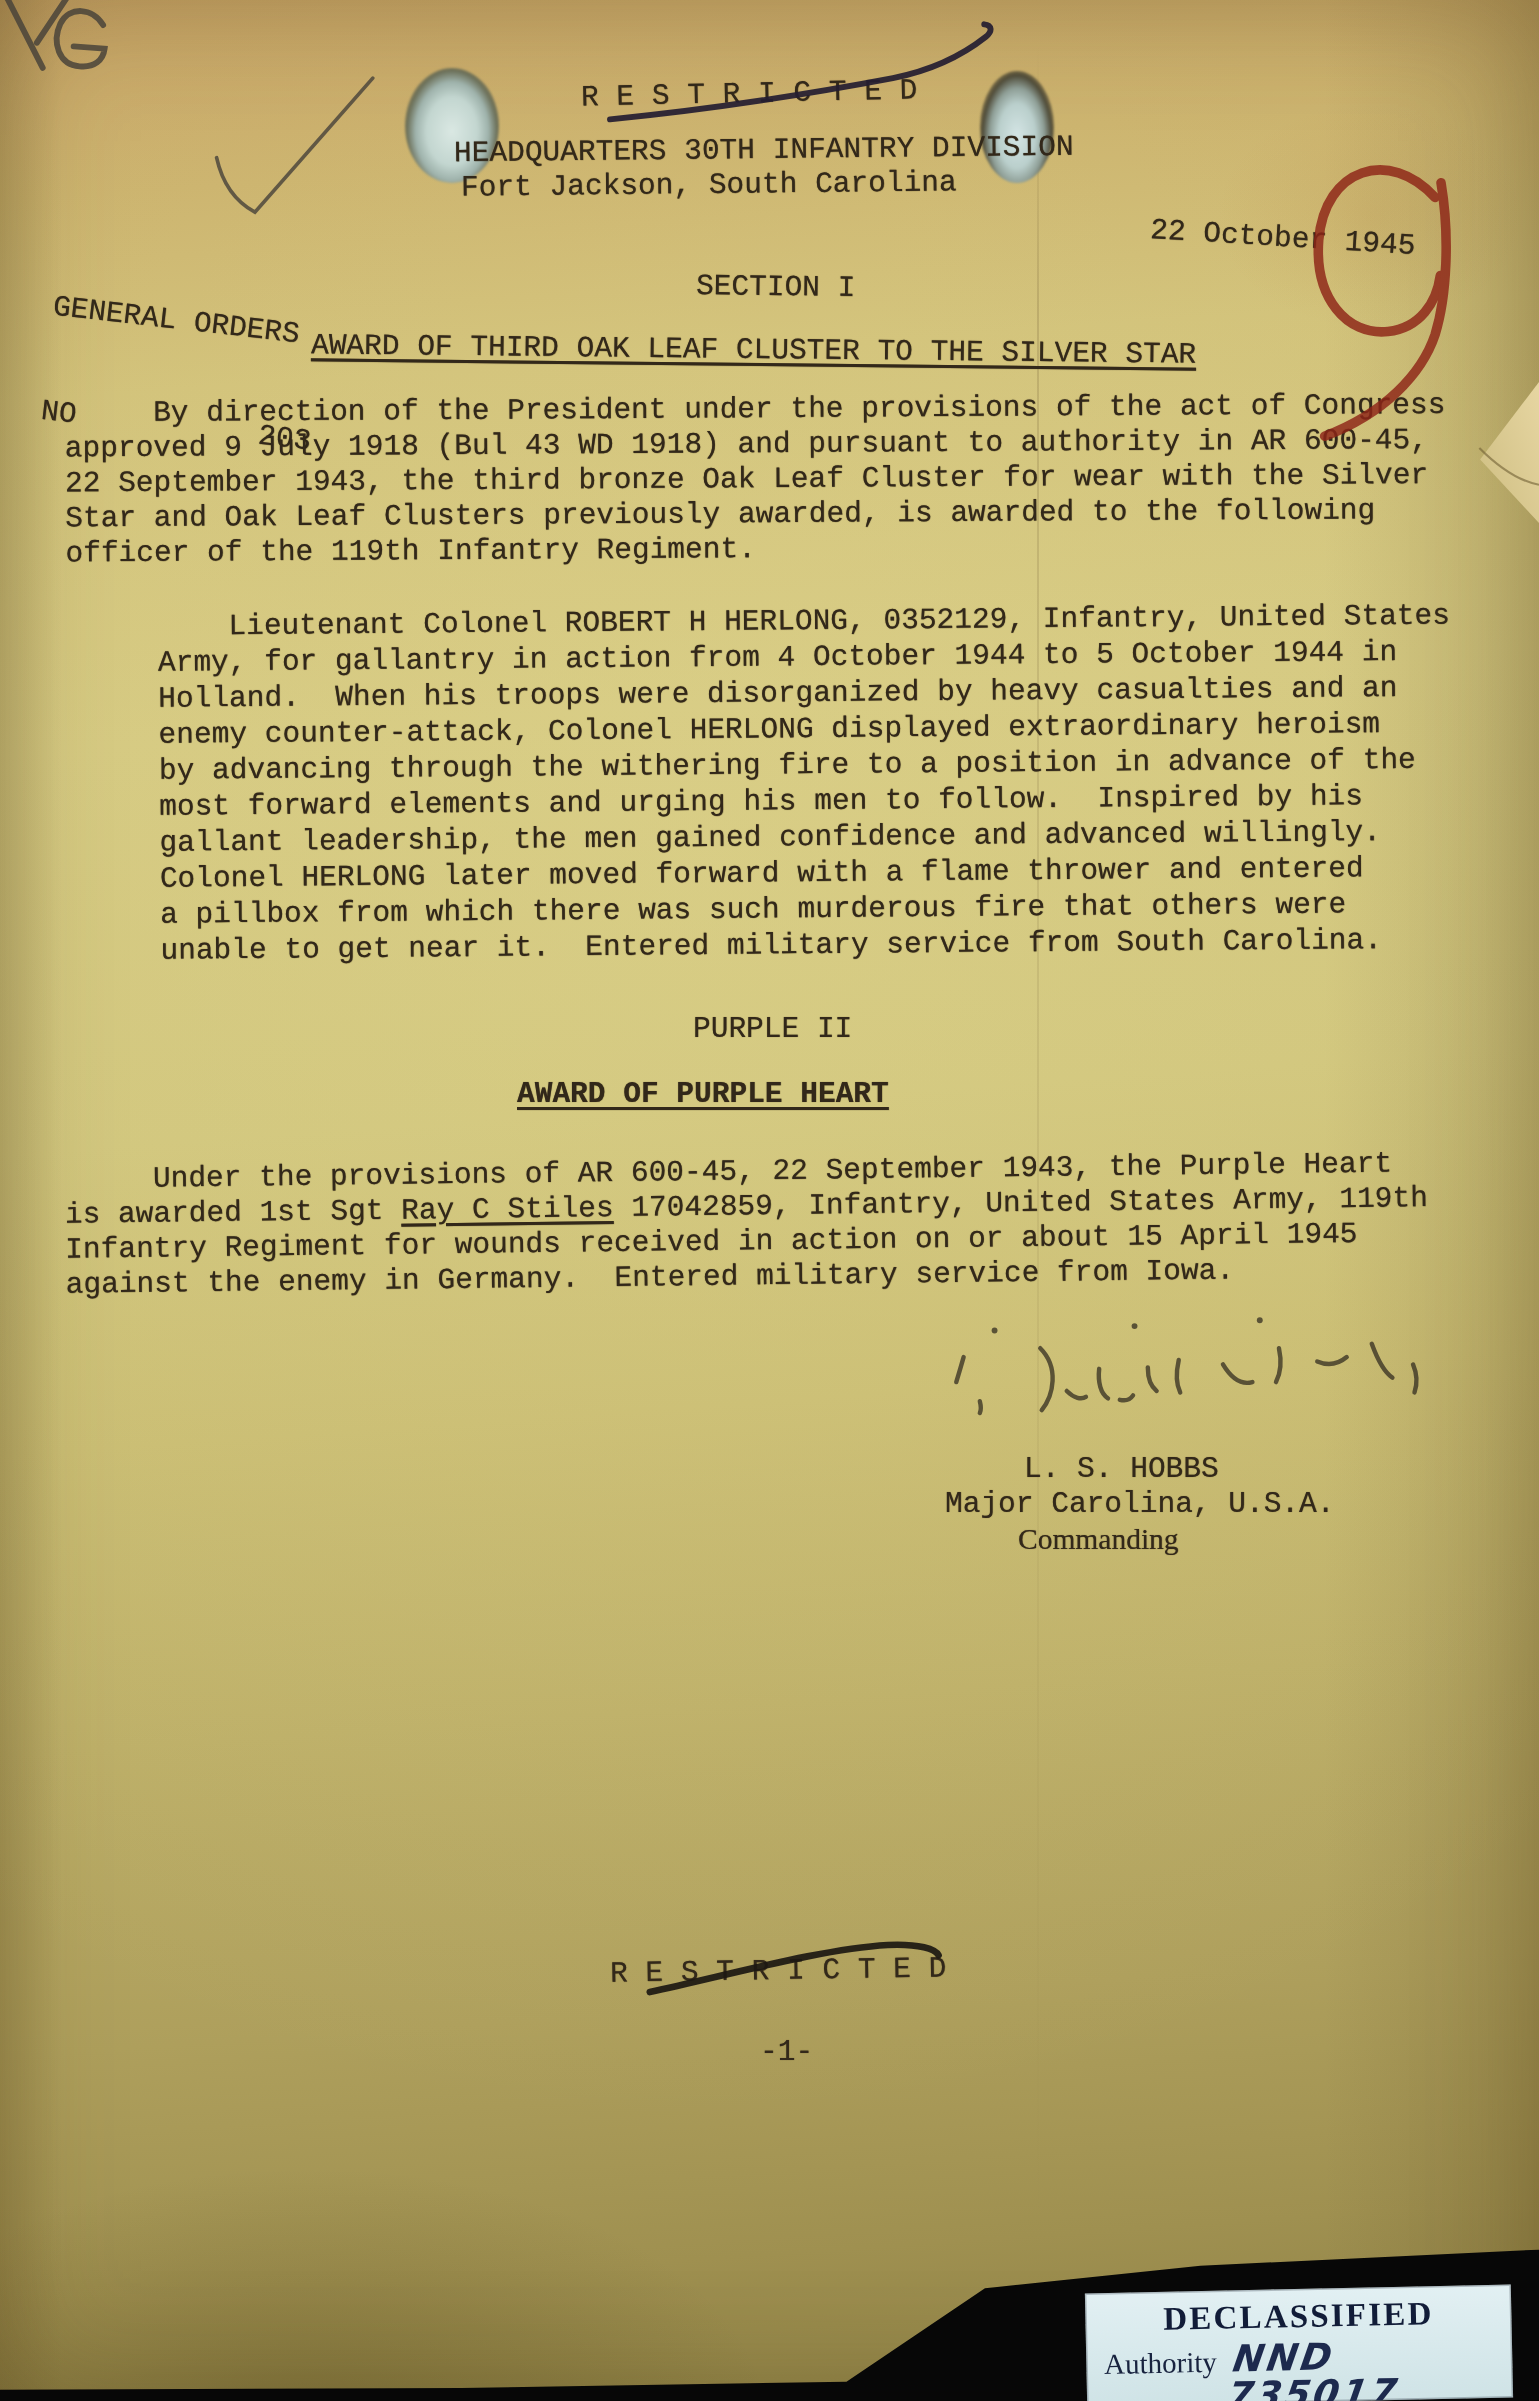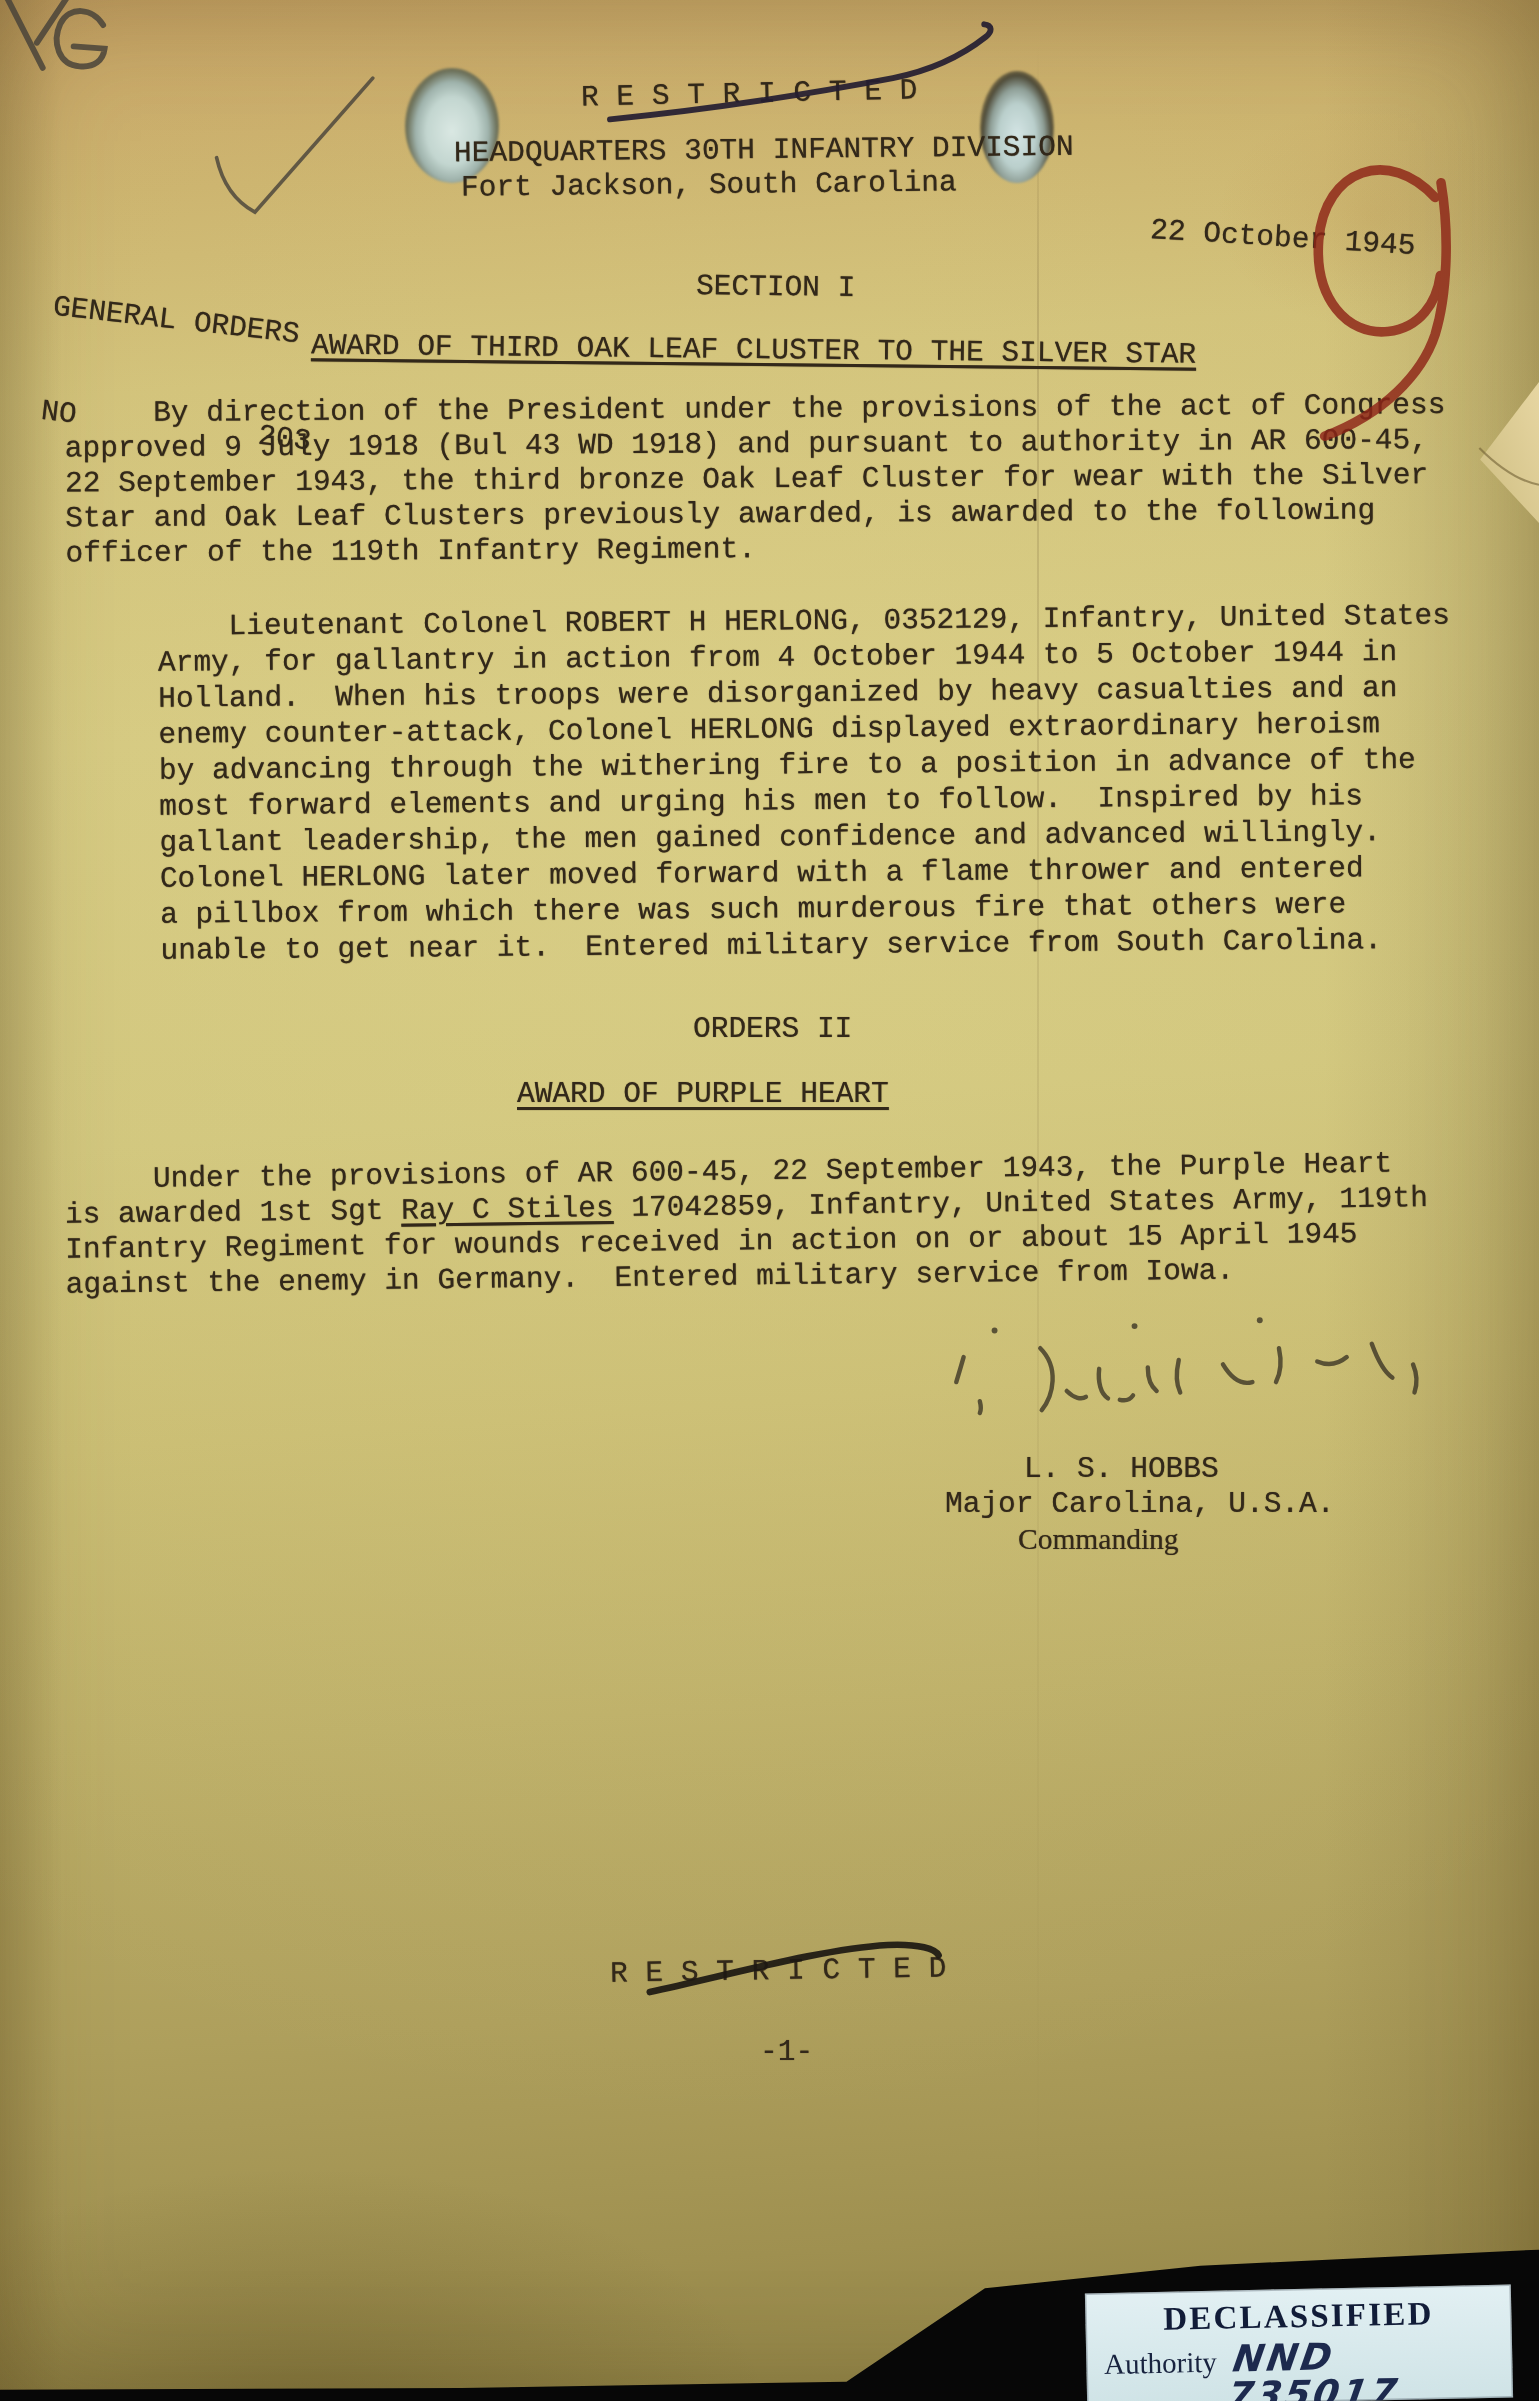--- a/index.html
+++ b/index.html
@@ -38,21 +38,21 @@
   .t-hq{left:454px;top:133px;transform:rotate(-0.6deg);}
   .t-loc{left:461px;top:168px;transform:rotate(-0.6deg);}
   .t-go{left:63px;top:220px;transform:rotate(6.5deg);transform-origin:0 0;}
   .go-num{display:inline-block;margin-left:183px;}
   .t-date{left:1150px;top:221px;transform:rotate(3.5deg);}
   .t-sec1{left:696px;top:270px;transform:rotate(0.8deg);}
   .t-title1{left:311px;top:333px;transform:rotate(0.6deg);}
   .t-para1{left:65px;top:392px;width:1433px;transform:rotate(-0.35deg);}
   .t-para2{left:159px;top:603px;width:1326px;transform:rotate(-0.5deg);line-height:36px;}
   .t-sec2{left:693px;top:1012px;}
-  .t-title2{left:517px;top:1077px;}
+  .t-title2{left:517px;top:1077px;font-weight:bold;}
   .t-para3{left:65px;top:1154px;width:1433px;transform:rotate(-0.7deg);}
   .t-sig-name{left:1024px;top:1452px;}
   .t-sig-rank{left:945px;top:1487px;}
   .t-sig-title{left:1018px;top:1522px;font-family:Liberation Serif, serif;}
   .t-class-bot{left:610px;top:1954px;transform:rotate(-0.9deg);}
   .t-page{left:760px;top:2035px;}
   .ink-overlay{position:absolute;inset:0;pointer-events:none;}
   .scanner-black{
     position:absolute;left:0;top:2240px;width:1539px;height:161px;background:#070707;
     clip-path:polygon(0 93%,30% 92%,55% 88%,64% 30%,78% 16%,100% 6%,100% 100%,0 100%);
@@ -106,21 +106,21 @@
 Army, for gallantry in action from 4 October 1944 to 5 October 1944 in
 Holland.  When his troops were disorganized by heavy casualties and an
 enemy counter-attack, Colonel HERLONG displayed extraordinary heroism
 by advancing through the withering fire to a position in advance of the
 most forward elements and urging his men to follow.  Inspired by his
 gallant leadership, the men gained confidence and advanced willingly.
 Colonel HERLONG later moved forward with a flame thrower and entered
 a pillbox from which there was such murderous fire that others were
 unable to get near it.  Entered military service from South Carolina.</div>
 
-  <div class="typed t-sec2">ORDERS II</div>
+  <div class="typed t-sec2">PURPLE II</div>
   <div class="typed t-title2 u">AWARD OF PURPLE HEART</div>
   <div class="typed t-para3"><span>     Under the provisions of AR 600-45, 22 September 1943, the Purple Heart
 is awarded 1st Sgt </span><span class="u">Ray C Stiles</span><span> 17042859, Infantry, United States Army, 119th
 Infantry Regiment for wounds received in action on or about 15 April 1945
 against the enemy in Germany.  Entered military service from Iowa.</span></div>
 
   <div class="typed t-sig-name">L. S. HOBBS</div>
   <div class="typed t-sig-rank">Major Carolina, U.S.A.</div>
   <div class="typed t-sig-title">Commanding</div>
 

